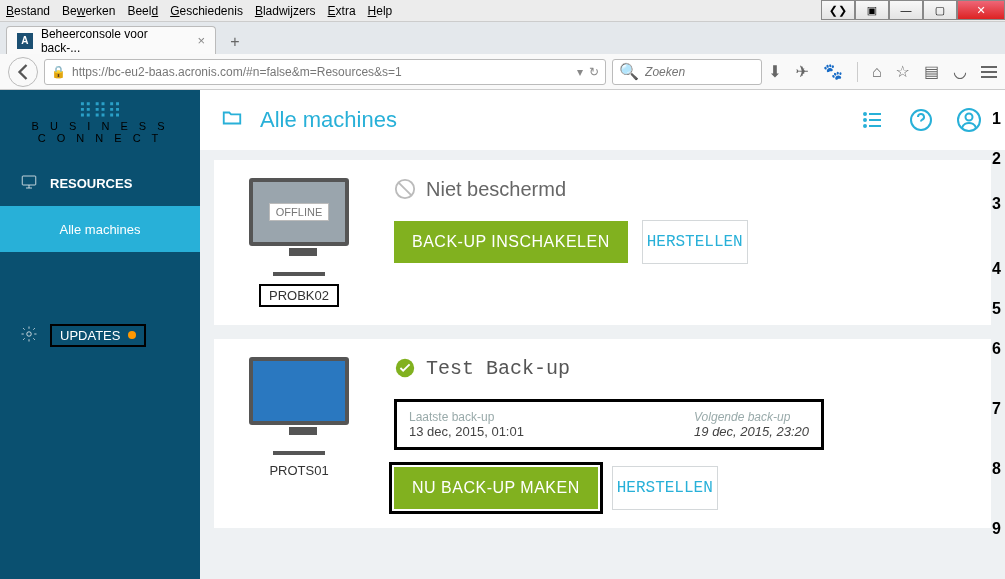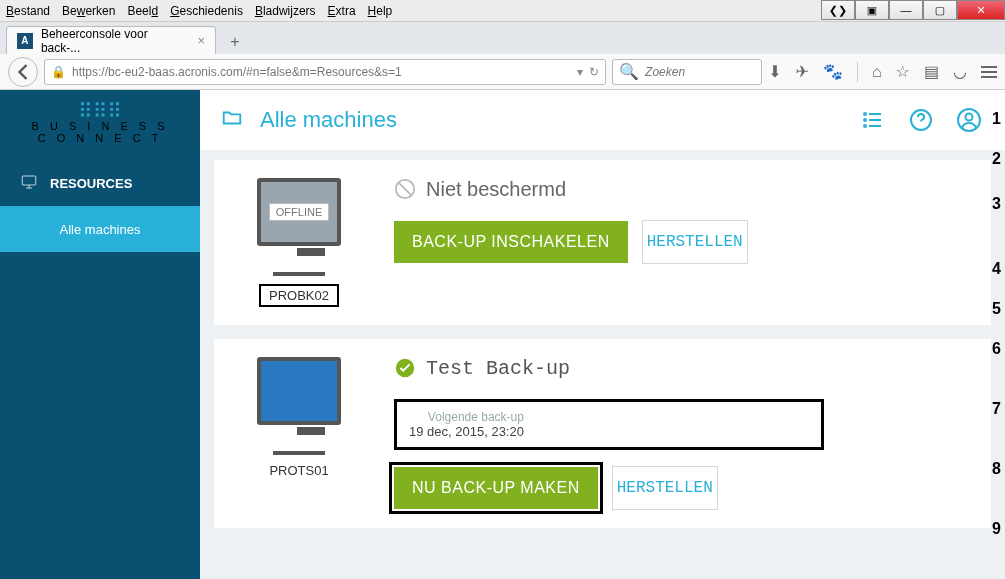--- a/index.html
+++ b/index.html
@@ -53,41 +53,41 @@
     .main { flex:1; background:#eef1f3; display:flex; flex-direction:column; overflow:hidden; }
     .page-header { height:60px; background:#fff; display:flex; align-items:center; padding:0 20px; gap:16px; }
     .page-header .folder svg { width:24px; height:22px; stroke:#28b0d8; fill:none; stroke-width:2; }
     .page-header h1 { color:#28b0d8; font-size:22px; font-weight:400; flex:1; }
     .hdr-icon { display:flex; align-items:center; justify-content:center; width:32px; }
     .hdr-icon svg { width:24px; height:24px; stroke:#28b0d8; fill:none; stroke-width:2; }
 
     .cards { padding:10px 14px; display:flex; flex-direction:column; gap:14px; }
     .card { background:#fff; padding:18px 20px; display:flex; gap:30px; }
     .machine-vis { width:130px; display:flex; flex-direction:column; align-items:center; gap:8px; }
-    .screen { width:84px; height:68px; border:4px solid #555; border-radius:3px; background:#9aa5ad; position:relative; display:flex; align-items:center; justify-content:center; }
+    .screen { width:100px; height:68px; border:4px solid #555; border-radius:3px; background:#9aa5ad; position:relative; display:flex; align-items:center; justify-content:center; }
     .screen.online { background:#2a78c0; }
     .screen::after { content:""; position:absolute; bottom:-14px; left:36px; width:28px; height:8px; background:#555; }
     .stand { width:52px; height:4px; background:#555; margin-top:18px; }
     .offline-tag { background:#fff; color:#777; font-size:11px; padding:2px 6px; border:1px solid #bbb; }
     .machine-name { font-size:13px; color:#333; border:2px solid #000; padding:2px 8px; }
     .machine-name.plain { border:none; padding:0; }
 
     .machine-body { flex:1; }
     .status-line { display:flex; align-items:flex-start; gap:10px; margin-bottom:16px; }
     .status-line svg { width:22px; height:22px; }
     .status-title { font-size:20px; color:#666; }
     .status-title.ok { color:#555;font-family:Liberation Mono, monospace; }
     .btn-row { display:flex; gap:14px; align-items:center; }
     .btn-green { background:#81b11f; color:#fff; border:none; padding:12px 18px; font-size:16px; letter-spacing:0.5px; }
     .btn-green.boxed { outline:3px solid #000; outline-offset:2px; }
     .btn-blue-outline { background:#fff; border:1px solid #d4d8da; color:#28b0d8; padding:12px 4px; font-size:16px;font-family:Liberation Mono, monospace; }
     .backup-info { border:3px solid #000; display:flex; justify-content:space-between; padding:8px 12px; margin-bottom:16px; width:430px; }
     .backup-info .col .lbl { color:#9aa; font-size:12px; }
     .backup-info .col .val { color:#444; font-size:13px; }
-    .backup-info .col.right { text-align:right; }
+    .backup-info .col.right { text-align:left;font-style:italic; }
 
     
     .anno { position:absolute; right:4px; font-size:16px; font-weight:bold; }
   </style>
 </head>
 <body>
 
 <div class="win-titlebar">
   <div class="win-btn">❮❯</div>
   <div class="win-btn">▣</div>
@@ -160,20 +160,32 @@
         <svg viewBox="0 0 24 24">
             <rect x="3" y="4" width="18" height="12" rx="1"></rect>
             <path d="M8 20h8M12 16v4"></path>
           </svg>
       </span>
       <span>RESOURCES</span>
     </div>
     <div class="nav-item active">
       <span>Alle machines</span>
     </div>
+    <div class="nav-item updates">
+      <span class="nav-icon">
+        <svg viewBox="0 0 24 24">
+            <circle cx="12" cy="12" r="3"></circle>
+            <path d="M12 2v3M12 19v3M4.2 4.2l2 2M17.8 17.8l2 2M2 12h3M19 12h3M4.2 19.8l2-2M17.8 6.2l2-2"></path>
+          </svg>
+      </span>
+      <span class="pill">
+        <span>UPDATES</span>
+        <span class="dot"></span>
+      </span>
+    </div>
   </div>
 
   <div class="main">
     <div class="page-header">
       <span class="folder">
         <svg viewBox="0 0 24 24">
             <path d="M3 6h6l2 2h10v10H3z"></path>
           </svg>
       </span>
       <h1>Alle machines</h1>
@@ -237,20 +249,24 @@
           <div class="status-line">
             <span>
               <svg viewBox="0 0 24 24">
                   <circle cx="12" cy="12" r="10" fill="#81b11f"></circle>
                   <path d="M7 12l3 3 7-7" stroke="#fff" fill="none" stroke-width="2"></path>
                 </svg>
             </span>
             <span class="status-title ok">Test Back-up</span>
           </div>
           <div class="backup-info">
+            <div class="col">
+              <div class="lbl">Laatste back-up</div>
+              <div class="val">13 dec, 2015, 01:01</div>
+            </div>
             <div class="col right">
               <div class="lbl">Volgende back-up</div>
               <div class="val">19 dec, 2015, 23:20</div>
             </div>
           </div>
           <div class="btn-row">
             <button class="btn-green boxed">NU BACK-UP MAKEN</button>
             <button class="btn-blue-outline">HERSTELLEN</button>
           </div>
         </div>

